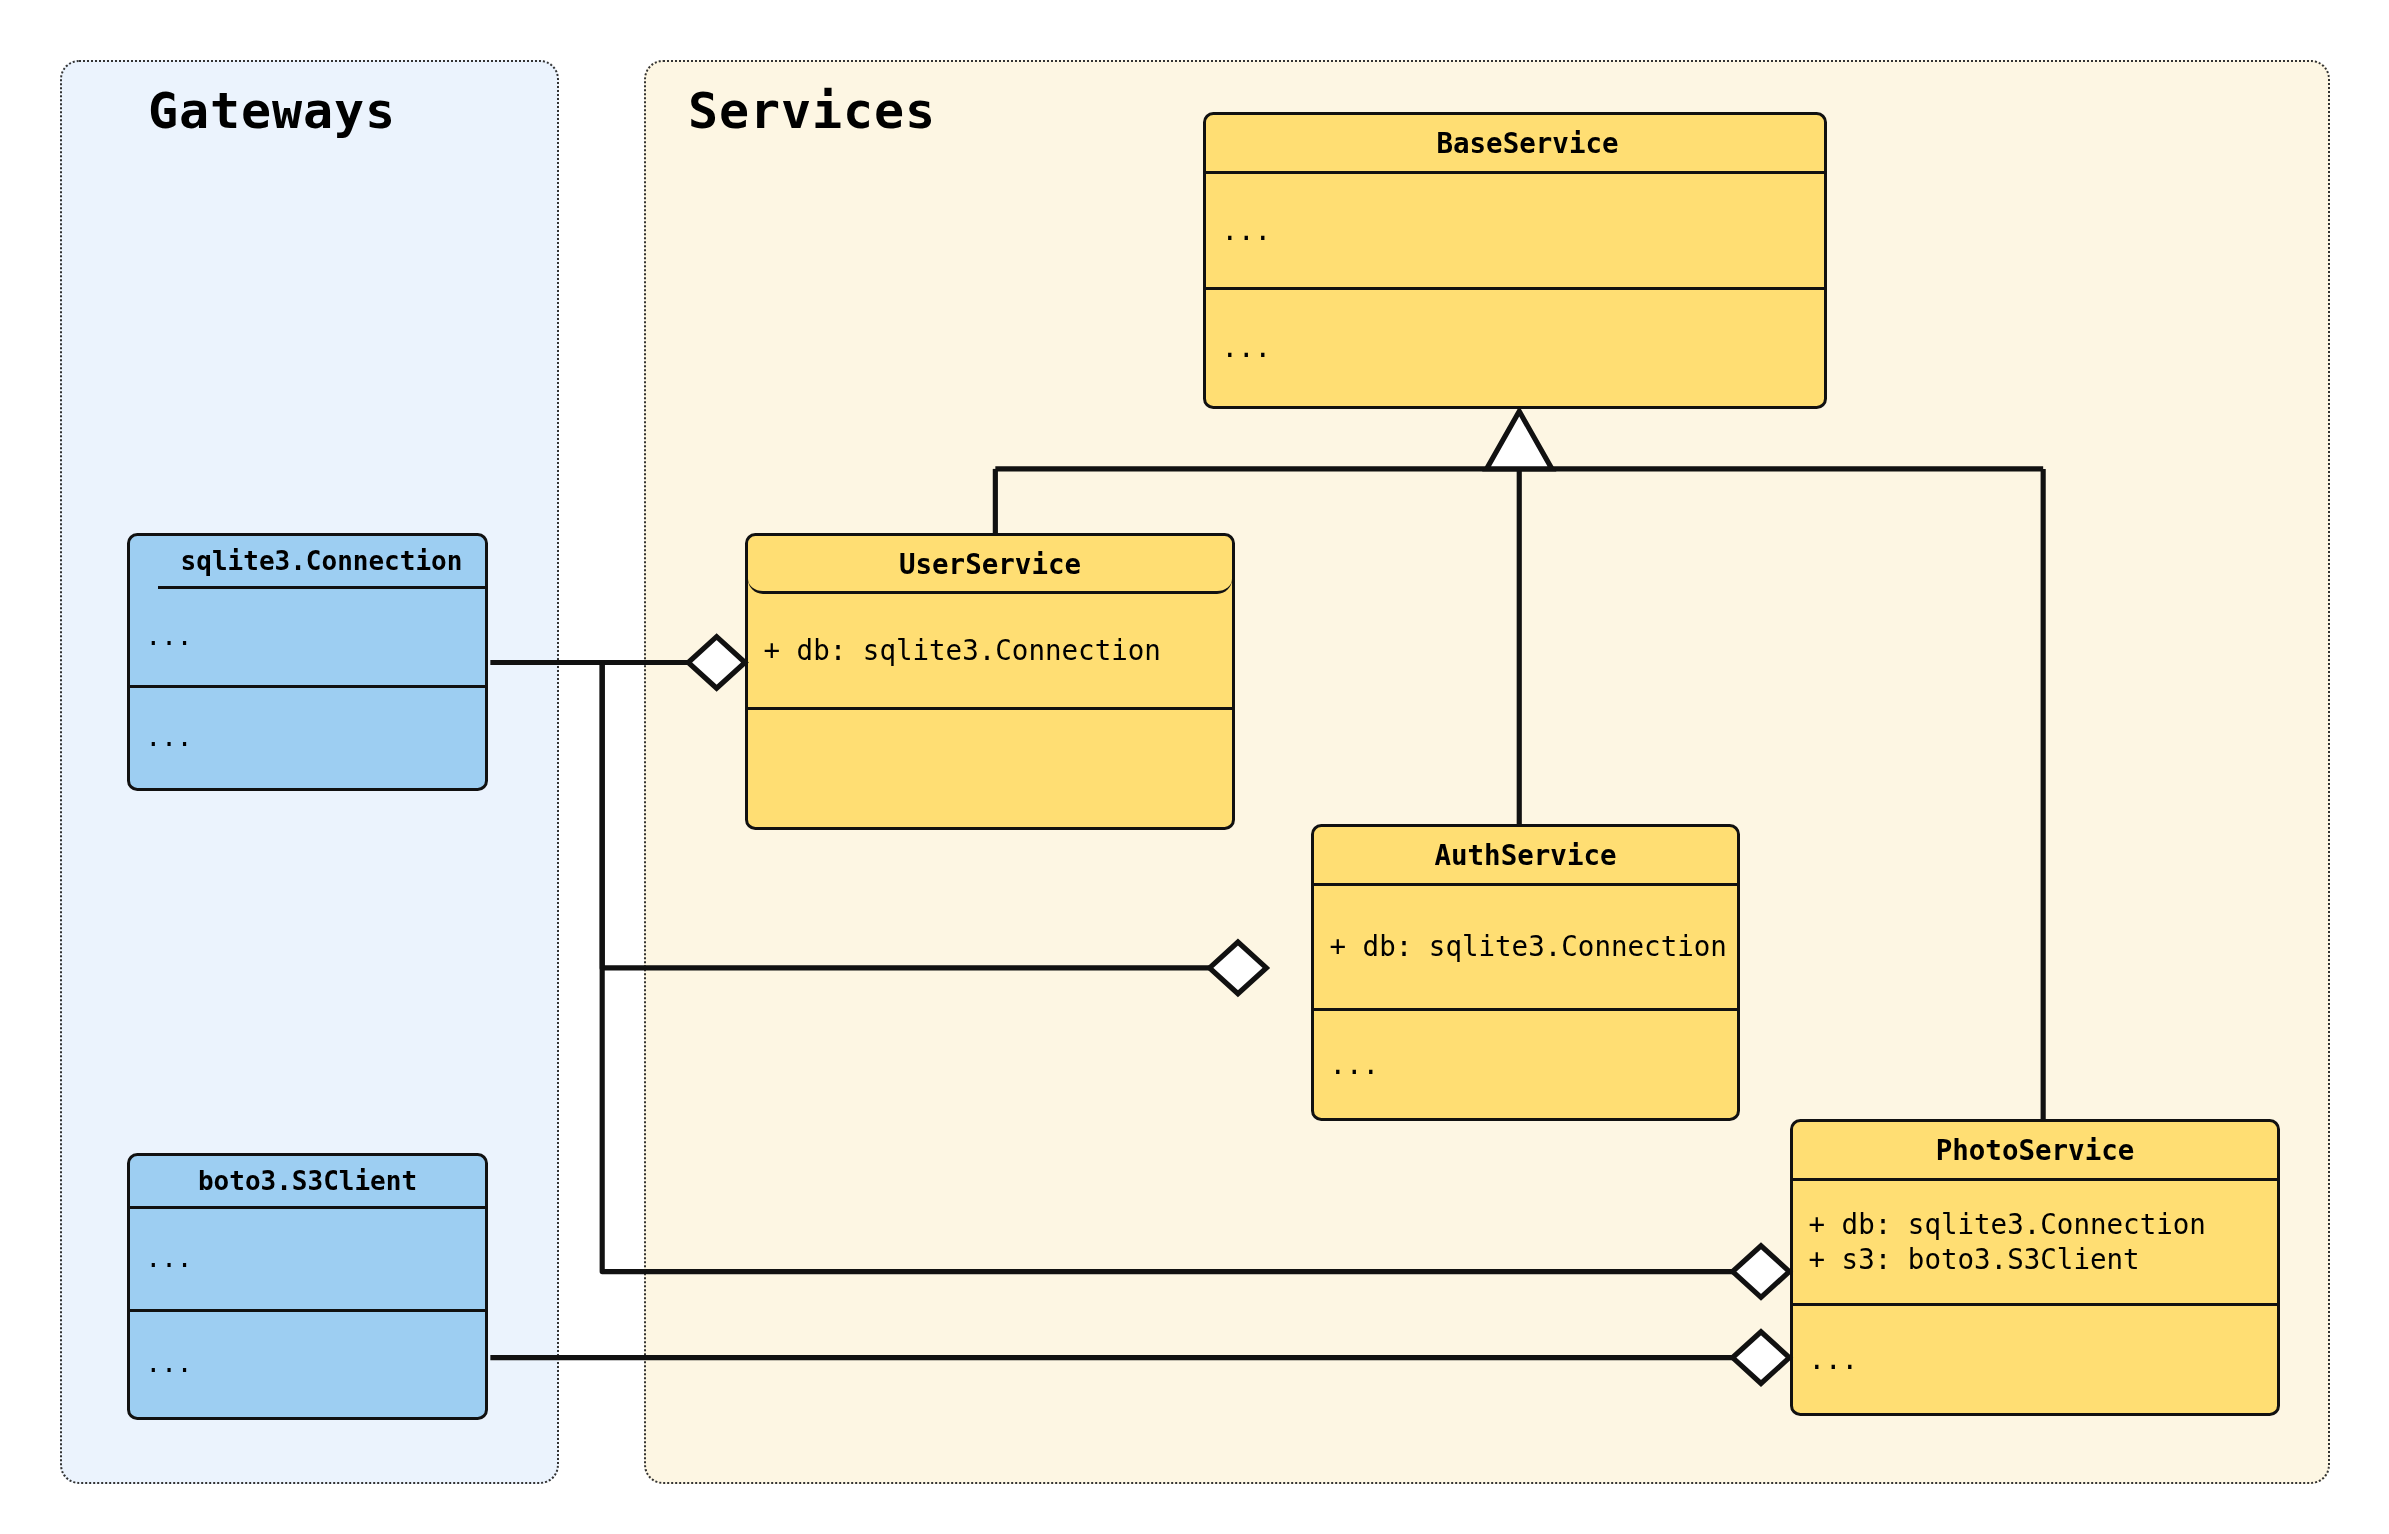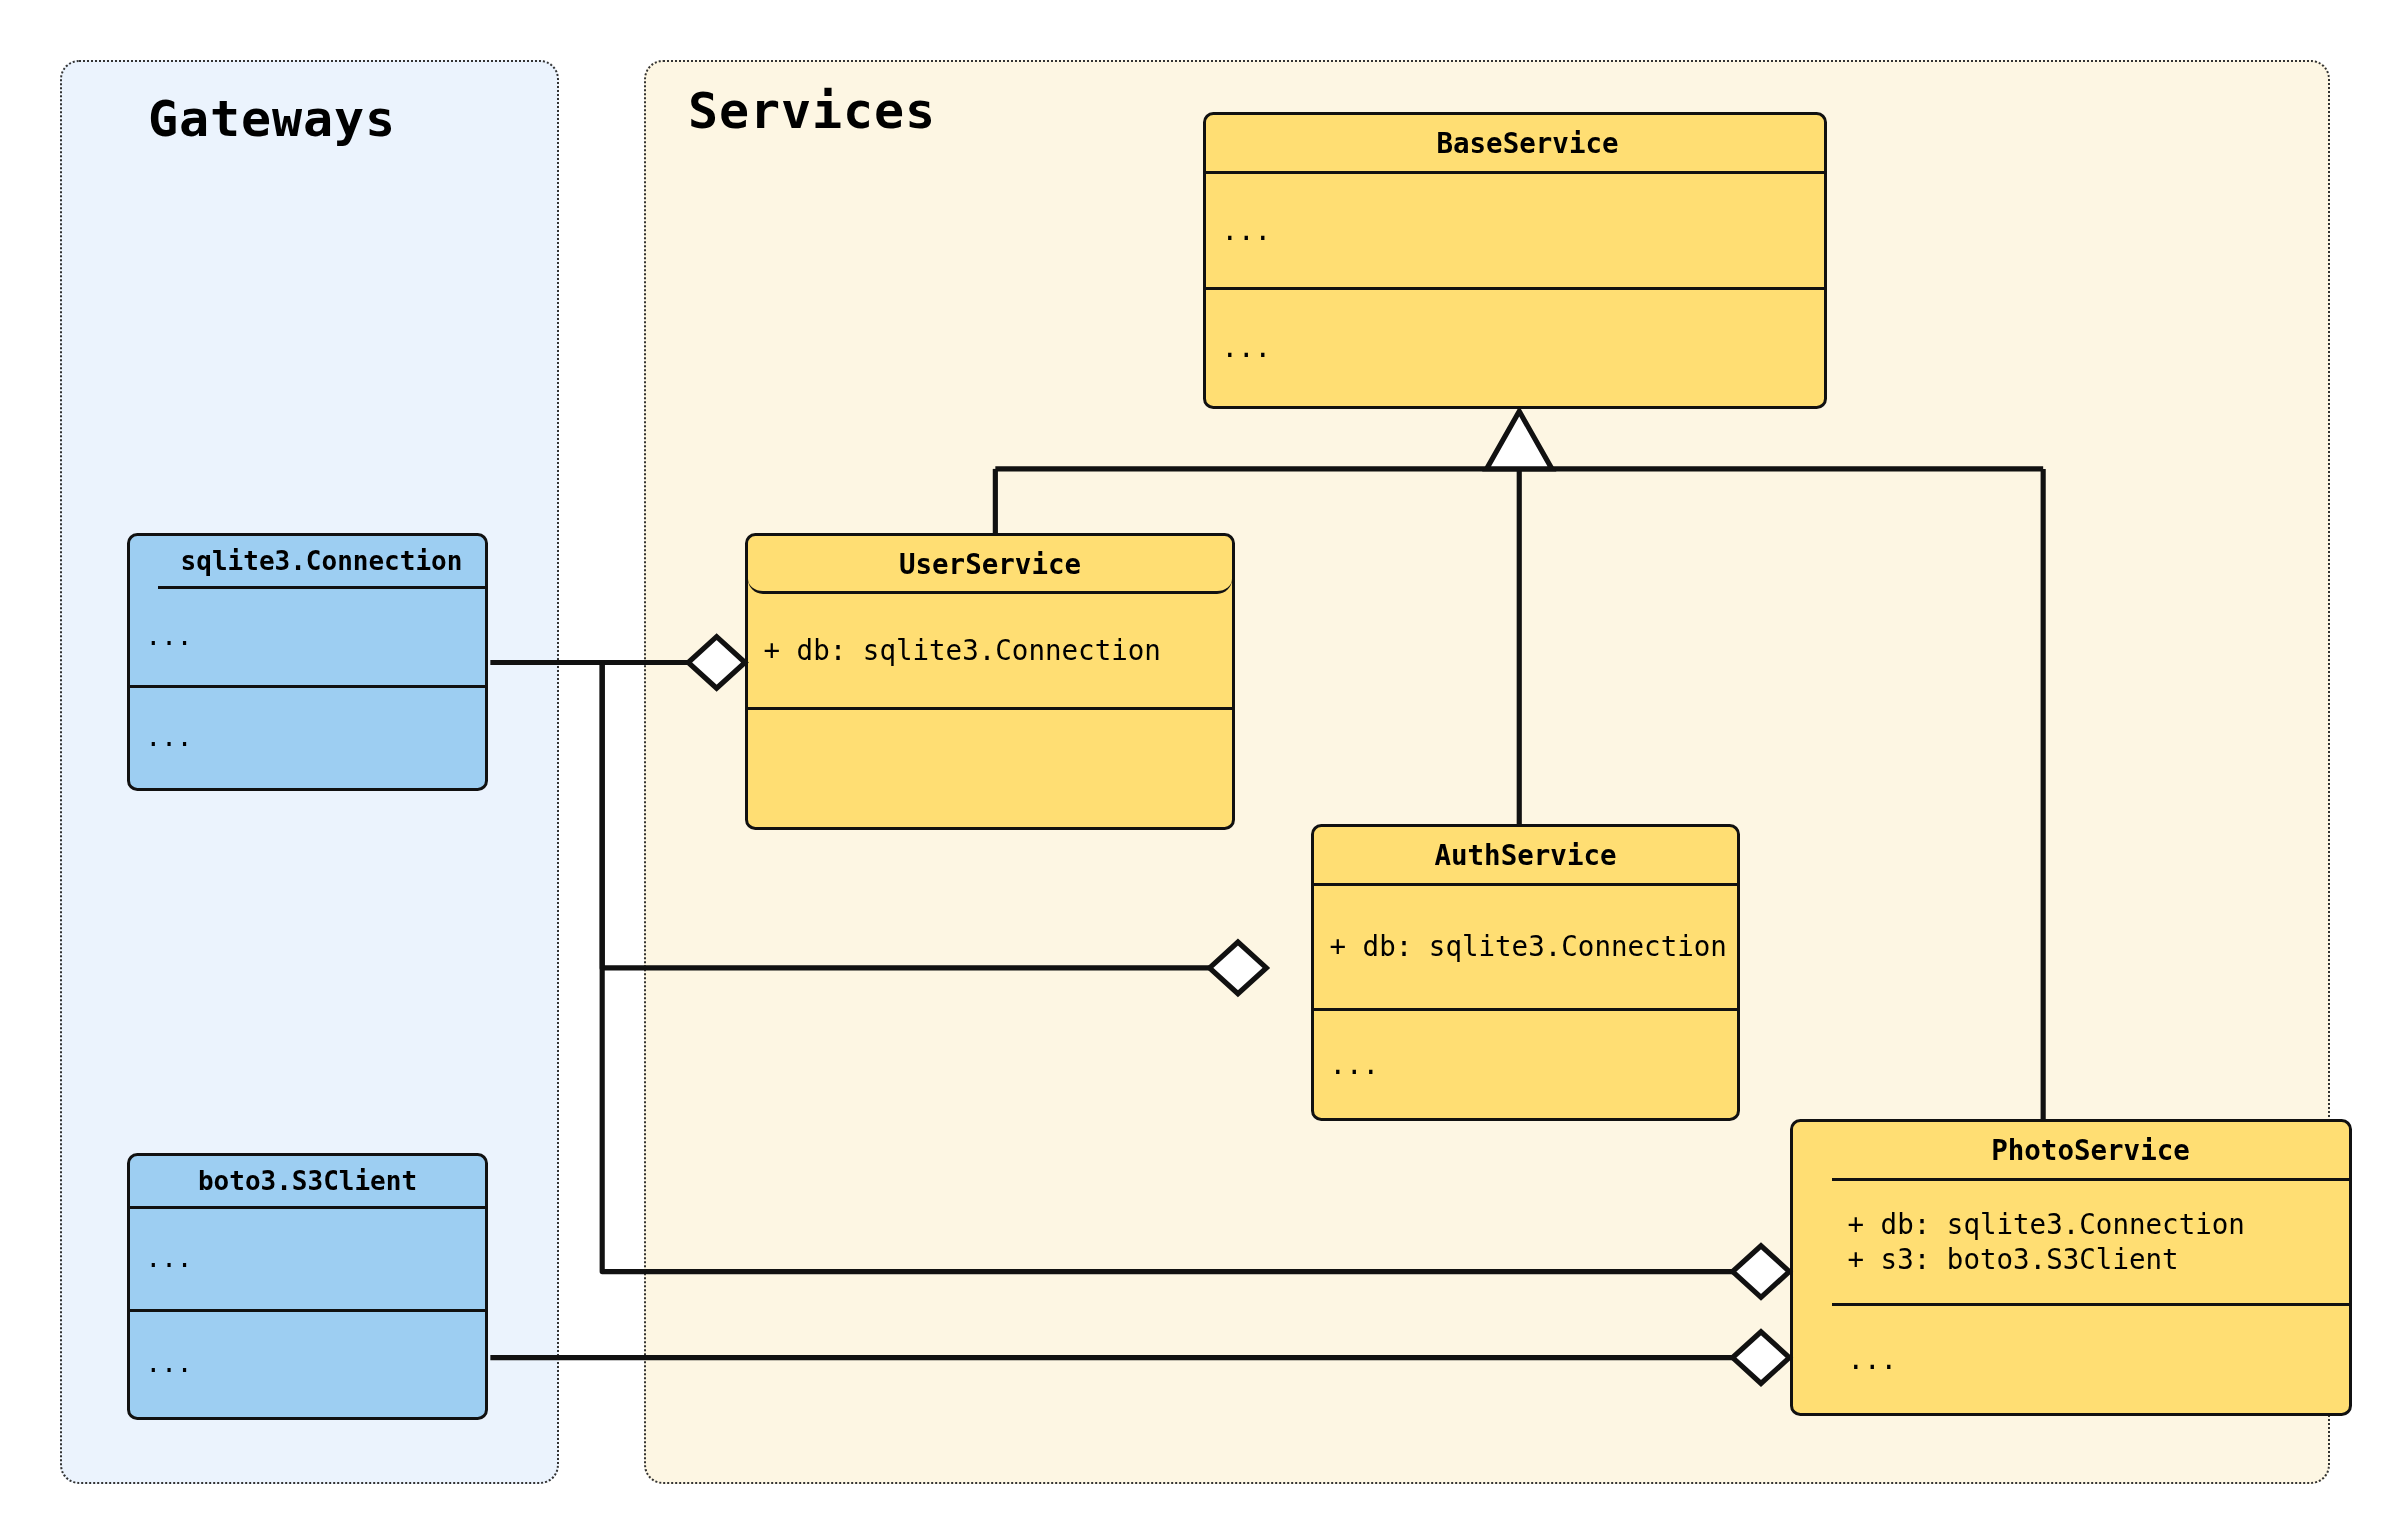--- a/index.html
+++ b/index.html
@@ -85,21 +85,21 @@
   .fill-yellow { background: #FFDE73; }
   .fill-blue   { background: #9DCEF2; }
 </style>
 </head>
 <body>
 
 <div id="canvas">
 
   <div class="package" style="left:60px; top:60px; width:499px; height:1424px; background:#EBF3FD;">
   </div>
-  <div class="package-title" style="left:148px; top:82px; font-size:50px;margin-top:8px;">Gateways</div>
+  <div class="package-title" style="left:148px; top:82px; font-size:50px;">Gateways</div>
 
   <div class="package" style="left:644px; top:60px; width:1686px; height:1424px; background:#FDF6E3;">
   </div>
   <div class="package-title" style="left:688px; top:82px; font-size:50px;">Services</div>
 
   <svg class="layer" viewBox="0 0 2777 1783" xmlns="http://www.w3.org/2000/svg">
     <g fill="none" stroke="#111111" stroke-width="6" stroke-linecap="butt" stroke-linejoin="round">
 
       <path d="M 1766 975 L 1766 508"></path>
 
@@ -140,21 +140,21 @@
   <div class="uml-class fill-yellow" style="left:1311px; top:824px; width:429px; height:297px;">
     <div class="uml-name" style="height:59px; font-size:27.5px;">AuthService</div>
     <div class="uml-attrs" style="height:125px; font-size:27.5px;">
       <div class="uml-line">+ db: sqlite3.Connection</div>
     </div>
     <div class="uml-methods" style="height:107px; font-size:27.5px;">
       <div class="uml-line">...</div>
     </div>
   </div>
 
-  <div class="uml-class fill-yellow" style="left:1790px; top:1119px; width:562px; height:297px;padding-left:39px;">
+  <div class="uml-class fill-yellow" style="left:1790px; top:1119px; width:490px; height:297px;">
     <div class="uml-name" style="height:59px; font-size:27.5px;">PhotoService</div>
     <div class="uml-attrs" style="height:125px; font-size:27.5px;">
       <div class="uml-line">+ db: sqlite3.Connection</div>
       <div class="uml-line">+ s3: boto3.S3Client</div>
     </div>
     <div class="uml-methods" style="height:107px; font-size:27.5px;">
       <div class="uml-line">...</div>
     </div>
   </div>
 

